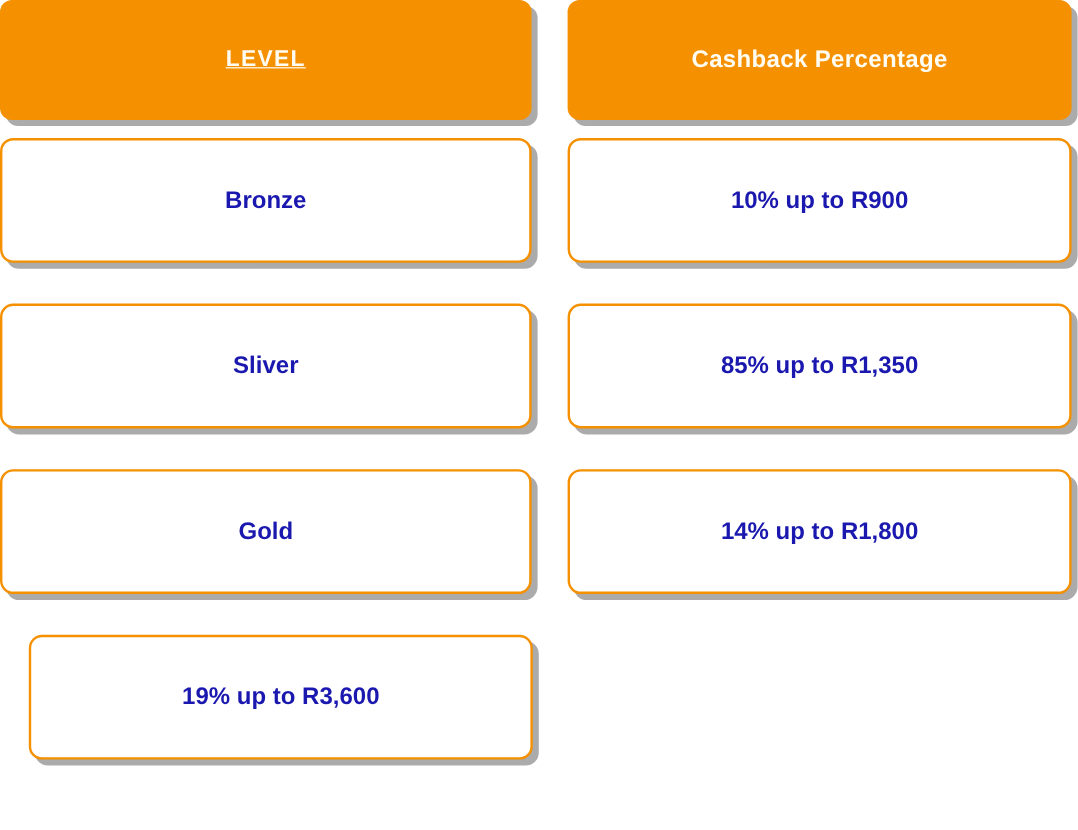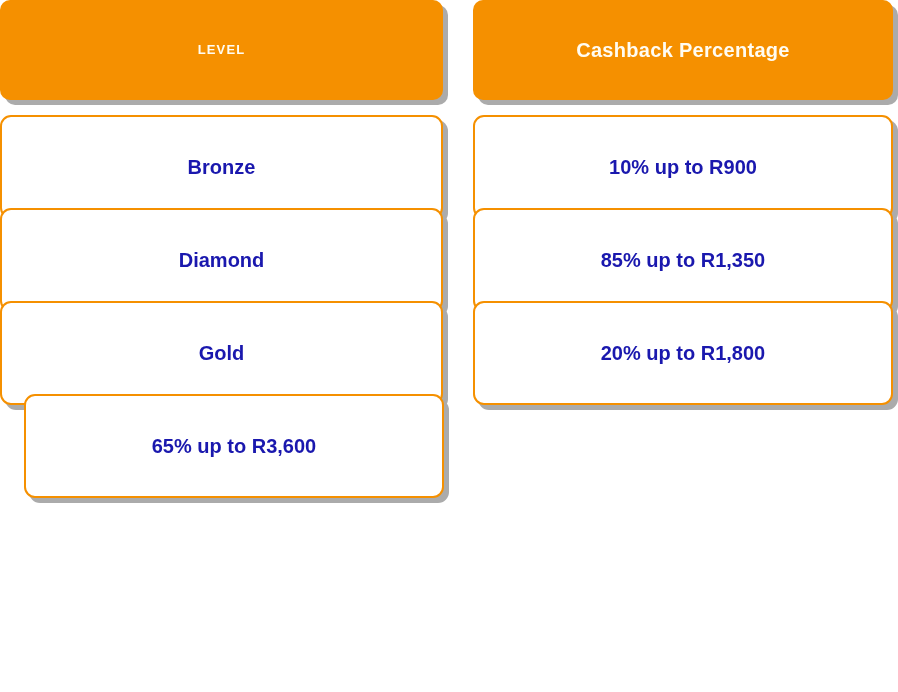--- a/index.html
+++ b/index.html
@@ -59,31 +59,32 @@
     text-align: center;
     box-shadow: 5px 5px 0 0 #ababab;
   }
   .header-cell .htext {
     color: #FFFCF2;
     font-weight: bold;
     line-height: 1.24;
     letter-spacing: 0.3px;
   }
   .header-cell.level .htext {
-    font-size: 13px;
+    font-size: 19px;
     letter-spacing: 1.1px;
+    text-decoration: underline;
   }
   .header-cell.cashback .htext {
     font-size: 20px;
   }
   .header-cell .hline { display: block; }
 
   
   .data-row {
-    height: 93px;
+    height: 138px;
   }
   .data-row:first-of-type {
     height: 118px;
   }
   .data-cell {
     box-sizing: border-box;
     width: 100%;
     height: 104px;
     background: #ffffff;
     border: 2px solid #F59000;
@@ -136,45 +137,45 @@
     <div class="cell-wrap col-cashback">
       <div class="data-cell">
         <span class="vtext">10% up to R900</span>
       </div>
     </div>
   </div>
 
   <div class="row data-row">
     <div class="cell-wrap col-level">
       <div class="data-cell">
-        <span class="vtext">Diamond</span>
+        <span class="vtext">Sliver</span>
       </div>
     </div>
     <div class="cell-wrap col-cashback">
       <div class="data-cell">
         <span class="vtext">85% up to R1,350</span>
       </div>
     </div>
   </div>
 
   <div class="row data-row">
     <div class="cell-wrap col-level">
       <div class="data-cell">
         <span class="vtext">Gold</span>
       </div>
     </div>
     <div class="cell-wrap col-cashback">
       <div class="data-cell">
-        <span class="vtext">20% up to R1,800</span>
+        <span class="vtext">14% up to R1,800</span>
       </div>
     </div>
   </div>
 
 
   <div class="row data-row">
     <div class="cell-wrap col-cashback">
       <div class="data-cell">
-        <span class="vtext">65% up to R3,600</span>
+        <span class="vtext">19% up to R3,600</span>
       </div>
     </div>
   </div>
 
 </div>
 
 </body></html>

